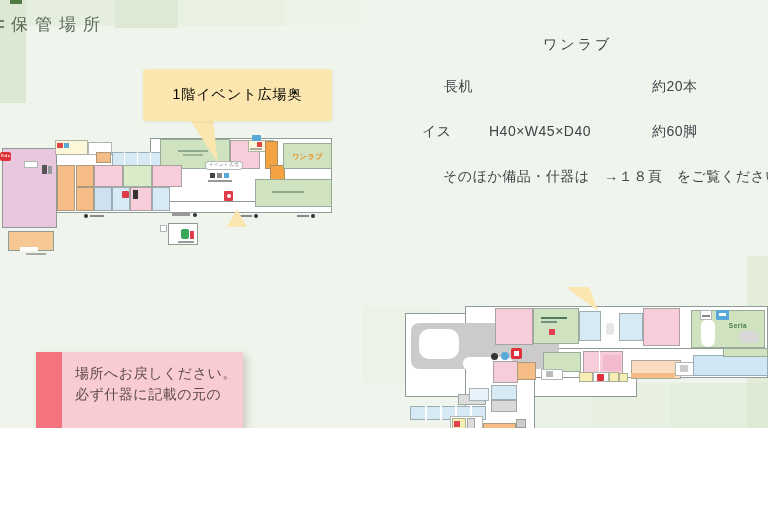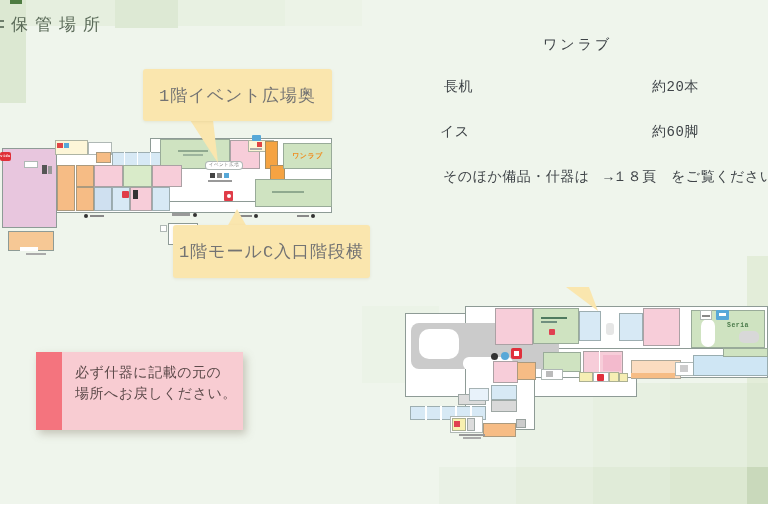--- a/index.html
+++ b/index.html
@@ -1,46 +1,46 @@
 <!DOCTYPE html>
 <html style="--page_bg: #eff5ec; --callout_bg: #fae6ae; --note_body: #f8ccd2; --note_stripe: #f4747e; --title_color: #5a6a58; --text_color: #3f4448;"><head>
 <meta charset="utf-8">
 <style>
   html,body{margin:0;padding:0;}
-  .page{position:relative;width:768px;height:504px;overflow:hidden;
+  .page{position:relative;width:768px;height:428px;overflow:hidden;
         background:var(--page_bg,#eff5ec);
-        font-family:Liberation Mono, monospace;}
+        font-family:Liberation Sans, sans-serif;}
   .layer{position:absolute;left:0;top:0;width:100%;height:100%;}
   .shp{position:absolute;box-sizing:border-box;}
   
   .title{position:absolute;left:11px;top:13px;margin:0;font-size:17px;font-weight:500;
          letter-spacing:7px;color:var(--title_color,#5a6a58);}
   .title-frag{position:absolute;left:0;top:20px;width:5px;height:14px;}
   .title-frag i{display:block;width:4px;height:2px;background:#6d7d6b;margin-bottom:4px;}
   
   .map{position:absolute;}
   #map1{left:0;top:135px;width:335px;height:122px;}
   #map2{left:403px;top:303px;width:365px;height:140px;}
   
   .tails{position:absolute;left:0;top:0;pointer-events:none;}
   .tail{fill:var(--callout_bg,#fae6ae);}
   
   .callout{position:absolute;display:flex;align-items:center;justify-content:center;
            background:var(--callout_bg,#fae6ae);border-radius:3px;
-           font-size:17px;letter-spacing:1px;color:#737373;
+           font-size:14px;letter-spacing:1px;color:#000000;
            box-shadow:0 1px 3px rgba(160,140,80,0.15);}
   .c1{left:143px;top:69px;width:189px;height:52px;}
   .c2{left:173px;top:225px;width:197px;height:53px;}
   .c3{left:526px;top:238px;width:191px;height:50px;}
   
   .spec-text{position:absolute;font-size:14px;color:var(--text_color,#3f4448);
              letter-spacing:0.5px;white-space:nowrap;}
   .spec-heading{left:543px;top:36px;letter-spacing:3px;}
   .r1i{left:444px;top:78px;} .r1s{left:489px;top:78px;} .r1q{left:652px;top:78px;}
-  .r2i{left:440px;top:123px;} .r2s{left:489px;top:123px;} .r2q{left:652px;top:123px;}
+  .r2i{left:422px;top:123px;} .r2s{left:489px;top:123px;} .r2q{left:652px;top:123px;}
   .spec-note{left:443px;top:168px;}
   
   .note{position:absolute;left:36px;top:352px;width:207px;height:78px;
         background:var(--note_body,#f8ccd2);
         box-shadow:3px 4px 8px rgba(120,110,90,0.35);}
   .note-stripe{position:absolute;left:0;top:0;width:26px;height:78px;
         background:var(--note_stripe,#f4747e);}
   .note-text{position:absolute;left:39px;top:11px;font-size:14px;line-height:1.5;
         color:#5d4b4b;letter-spacing:0.5px;white-space:nowrap;}
 </style>
@@ -211,32 +211,30 @@
 
   <svg class="tails" width="768" height="512">
     <polygon class="tail" points="190,120 213,120 218,163"></polygon>
     <polygon class="tail" points="227,227 247,227 237,209"></polygon>
     <polygon class="tail" points="566,287 589,287 598,311"></polygon>
   </svg>
 
   <div class="callout c1">
     <span>1階イベント広場奥</span>
   </div>
-  <div class="callout c2">
-    <span>1階モールC入口階段横</span>
-  </div>
 
   <div class="spec-text spec-heading">ワンラブ</div>
   <div class="spec-text r1i">長机</div>
   <div class="spec-text r1q">約20本</div>
   <div class="spec-text r2i">イス</div>
+  <div class="spec-text r2s">H40×W45×D40</div>
   <div class="spec-text r2q">約60脚</div>
   <div class="spec-text spec-note">そのほか備品・什器は　→１８頁　をご覧ください</div>
 
   <div class="note">
     <div class="note-stripe"></div>
     <div class="note-text">
+      <div>場所へお戻しください。</div>
       <div>必ず什器に記載の元の</div>
-      <div>場所へお戻しください。</div>
     </div>
   </div>
 
 </div>
 
 </body></html>

